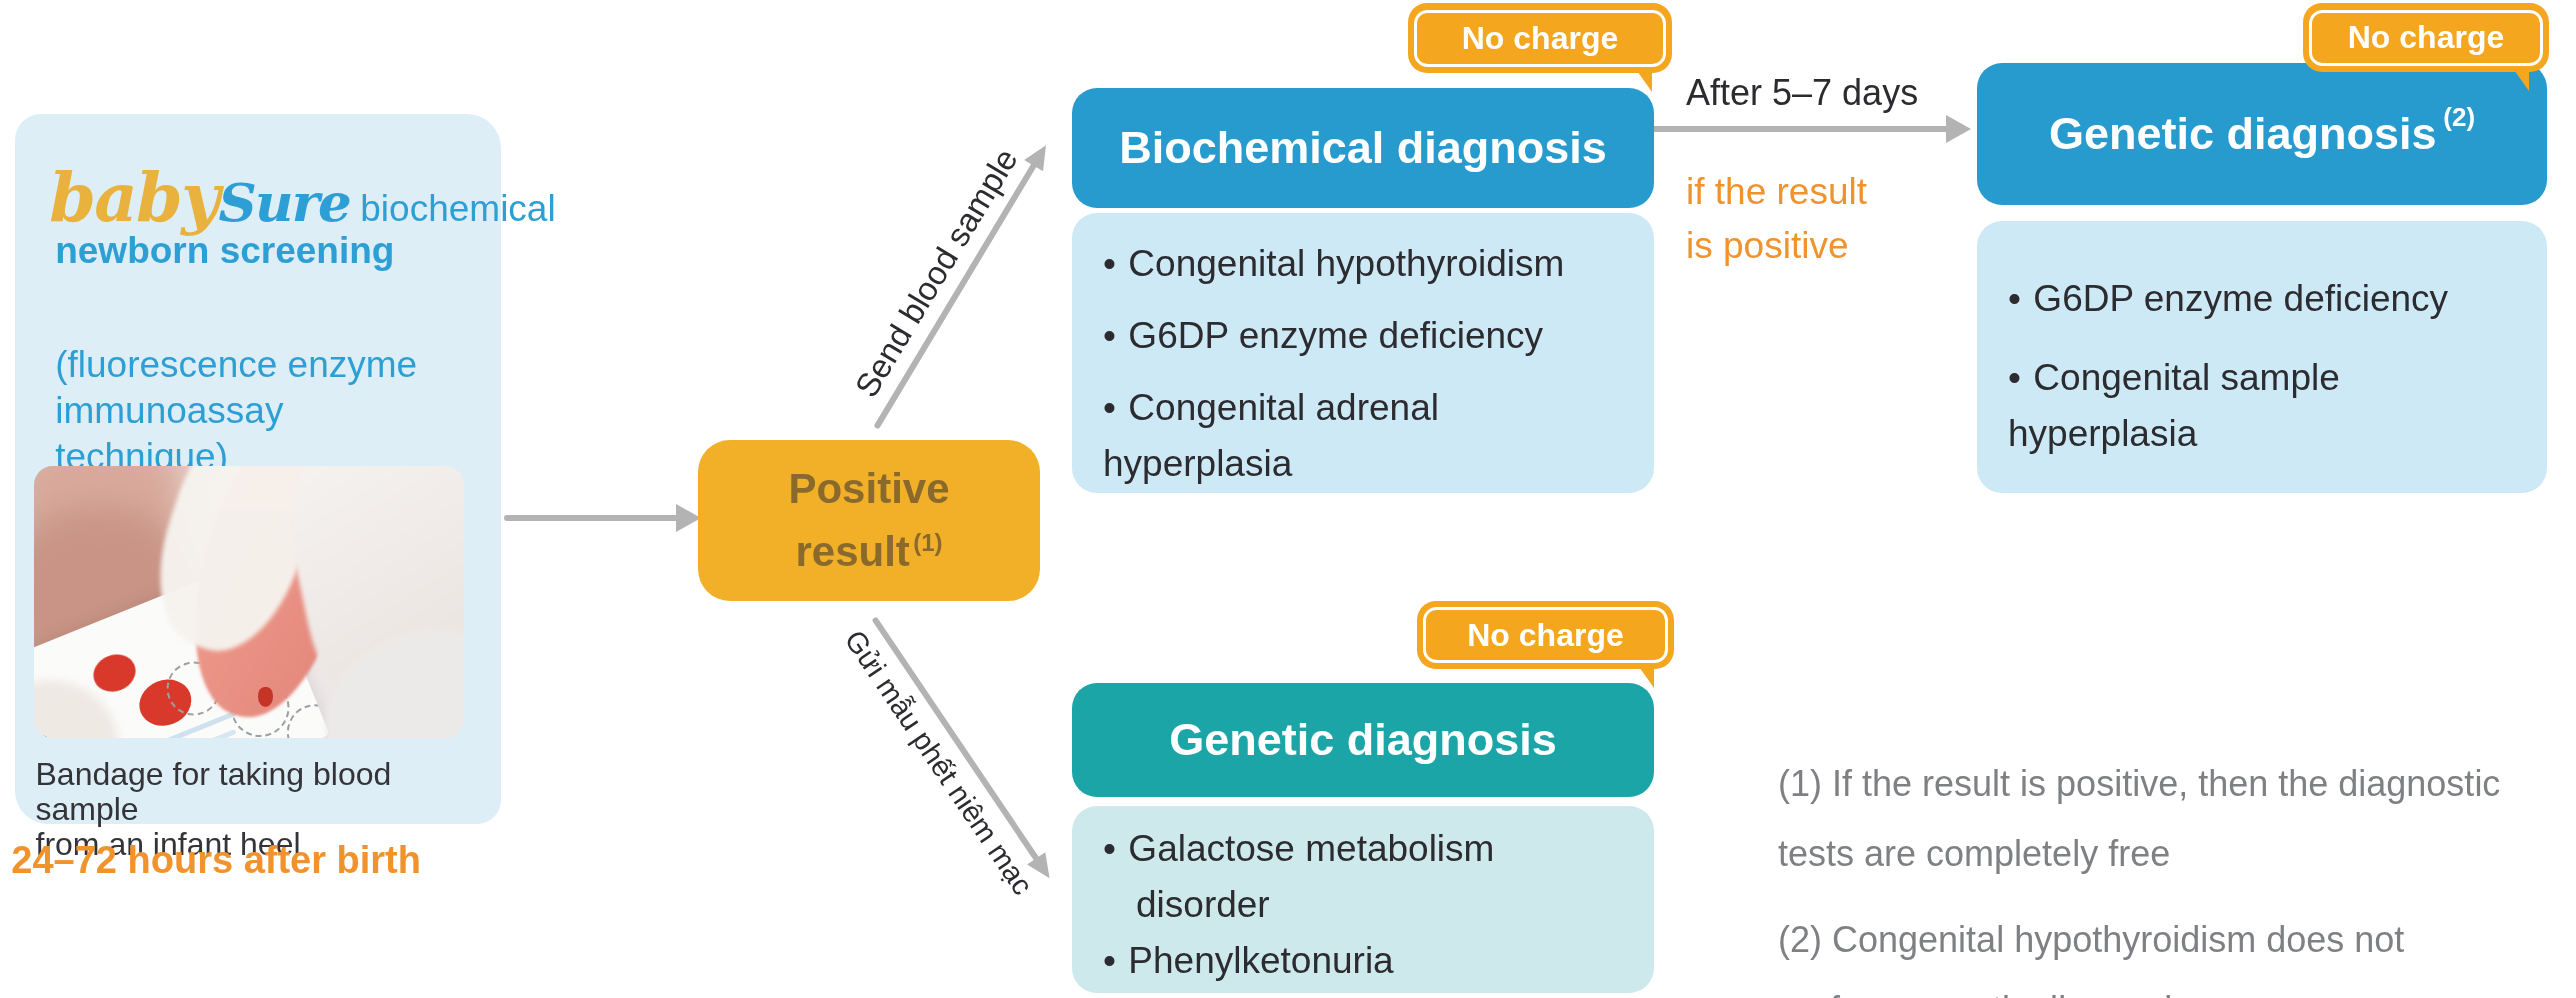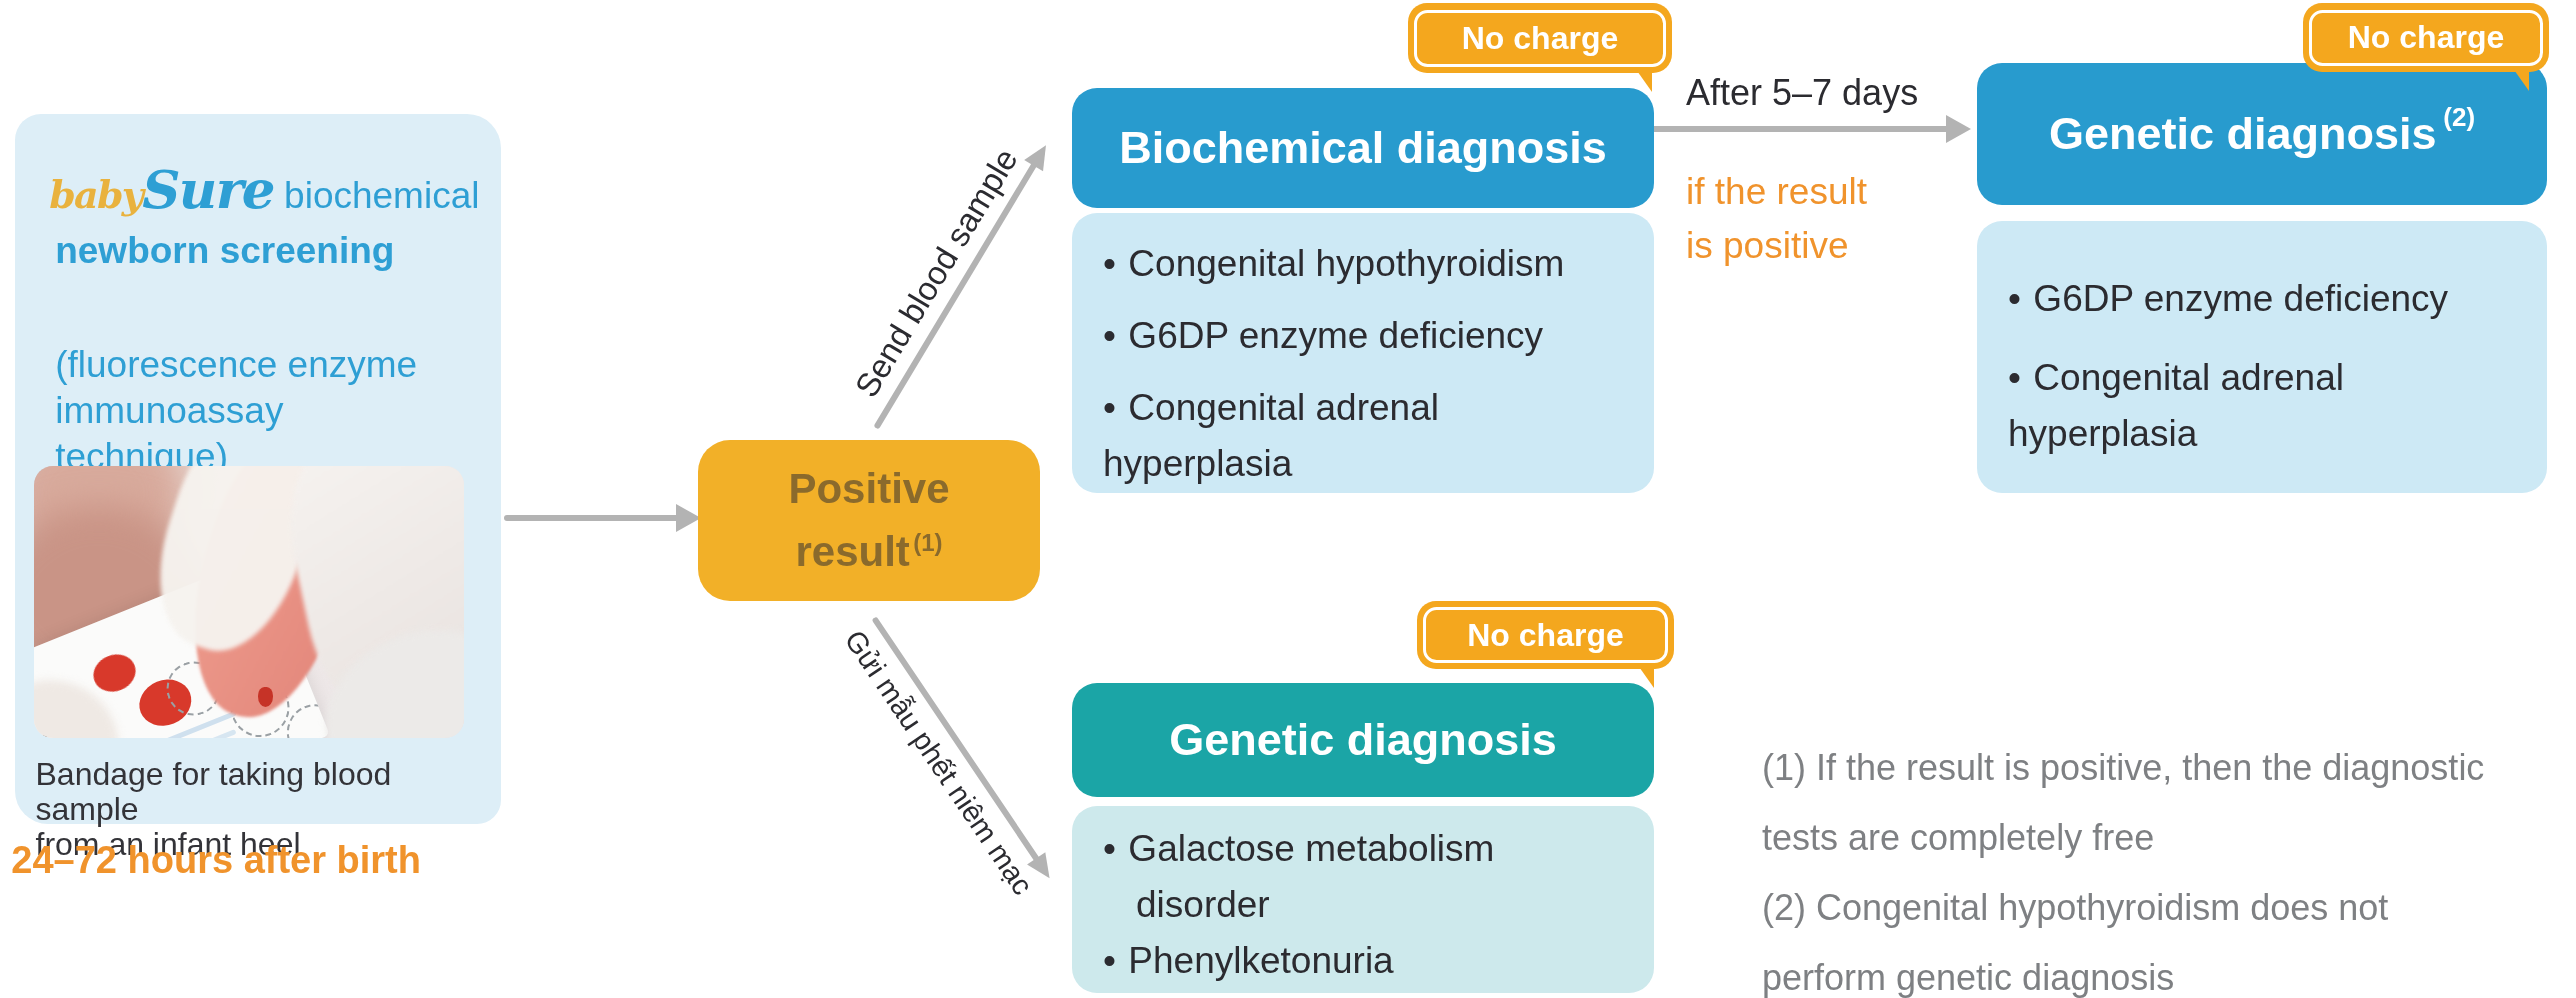--- a/index.html
+++ b/index.html
@@ -4,21 +4,21 @@
 <style>
   html,body{margin:0;padding:0;background:#fff;}
   .canvas{position:relative;width:2576px;height:998px;background:#ffffff;overflow:hidden;
           font-family:"Liberation Sans","DejaVu Sans",sans-serif;color:#2b2b30;}
 
   
   .panel{position:absolute;left:15.2px;top:114px;width:486px;height:710px;
          background:#ddeef7;border-radius:26px 34px 24px 33px;}
   .logo{position:absolute;left:34px;top:44px;display:flex;align-items:baseline;}
   .logo-baby{font-family:"DejaVu Serif",serif;font-style:italic;font-weight:700;
-             font-size:38px;color:#e9b23e;letter-spacing:-1.7px;}
+             font-size:67px;color:#e9b23e;letter-spacing:-1.7px;}
   .logo-sure{font-family:"DejaVu Serif",serif;font-style:italic;font-weight:700;
              font-size:53px;color:#2e9fd4;letter-spacing:-1.7px;}
   .logo-suffix{font-size:37px;color:#2e9fd4;margin-left:10.2px;font-weight:500;}
   .logo2{position:absolute;left:40px;top:116px;font-size:37px;font-weight:600;color:#2e9fd4;}
   .technique{position:absolute;left:40px;top:181px;font-size:37px;font-weight:400;
              color:#2e9fd4;line-height:46px;margin-top:47px;}
   .caption{position:absolute;left:20.3px;top:643px;width:440px;font-size:32px;
            line-height:35px;color:#333338;}
   .timing{position:absolute;left:11.3px;top:839px;font-size:38px;font-weight:700;color:#f0932c;}
 
@@ -113,21 +113,21 @@
   .badge::after{content:"";position:absolute;right:20.3px;bottom:-19px;width:0;height:0;
          border-top:24px solid #f4a71e;border-left:17px solid transparent;}
   .btxt{font-size:32px;font-weight:700;color:#fff;position:relative;z-index:1;}
   #badge1{left:1408px;top:3.4px;width:264px;height:70px;}
   #badge2{left:2303px;top:3.4px;width:246px;height:69px;}
   #badge3{left:1417px;top:601px;width:257px;height:68px;}
 
   
   .footnotes{position:absolute;left:1762px;top:733px;width:796px;color:#7e8083;
              font-size:36px;line-height:70px;}
-  .footnotes p{margin:0;}
+  .footnotes p{margin:16px;}
 </style>
 </head>
 <body>
 
 <div class="canvas">
 
   <section class="panel">
     <div class="logo">
       <span class="logo-baby">baby</span>
         <span class="logo-sure">Sure</span>
@@ -209,21 +209,21 @@
 
   <div class="bluebox" id="gen-top-box">
     <span>Genetic diagnosis</span>
     <span class="tsup">(2)</span>
   </div>
   <div class="badge" id="badge2">
     <span class="btxt">No charge</span>
   </div>
   <div class="listbox" id="gen-top-list">
     <div class="li"><span class="b">•</span><span class="wrapline">G6DP enzyme deficiency</span></div>
-    <div class="li"><span class="b">•</span><span class="wrapline">Congenital adrenal
+    <div class="li"><span class="b">•</span><span class="wrapline">Congenital sample
 hyperplasia</span></div>
   </div>
 
   <div class="tealbox" id="gen-bottom-box">
     <span>Genetic diagnosis</span>
   </div>
   <div class="badge" id="badge3">
     <span class="btxt">No charge</span>
   </div>
   <div class="listbox" id="gen-bottom-list">

